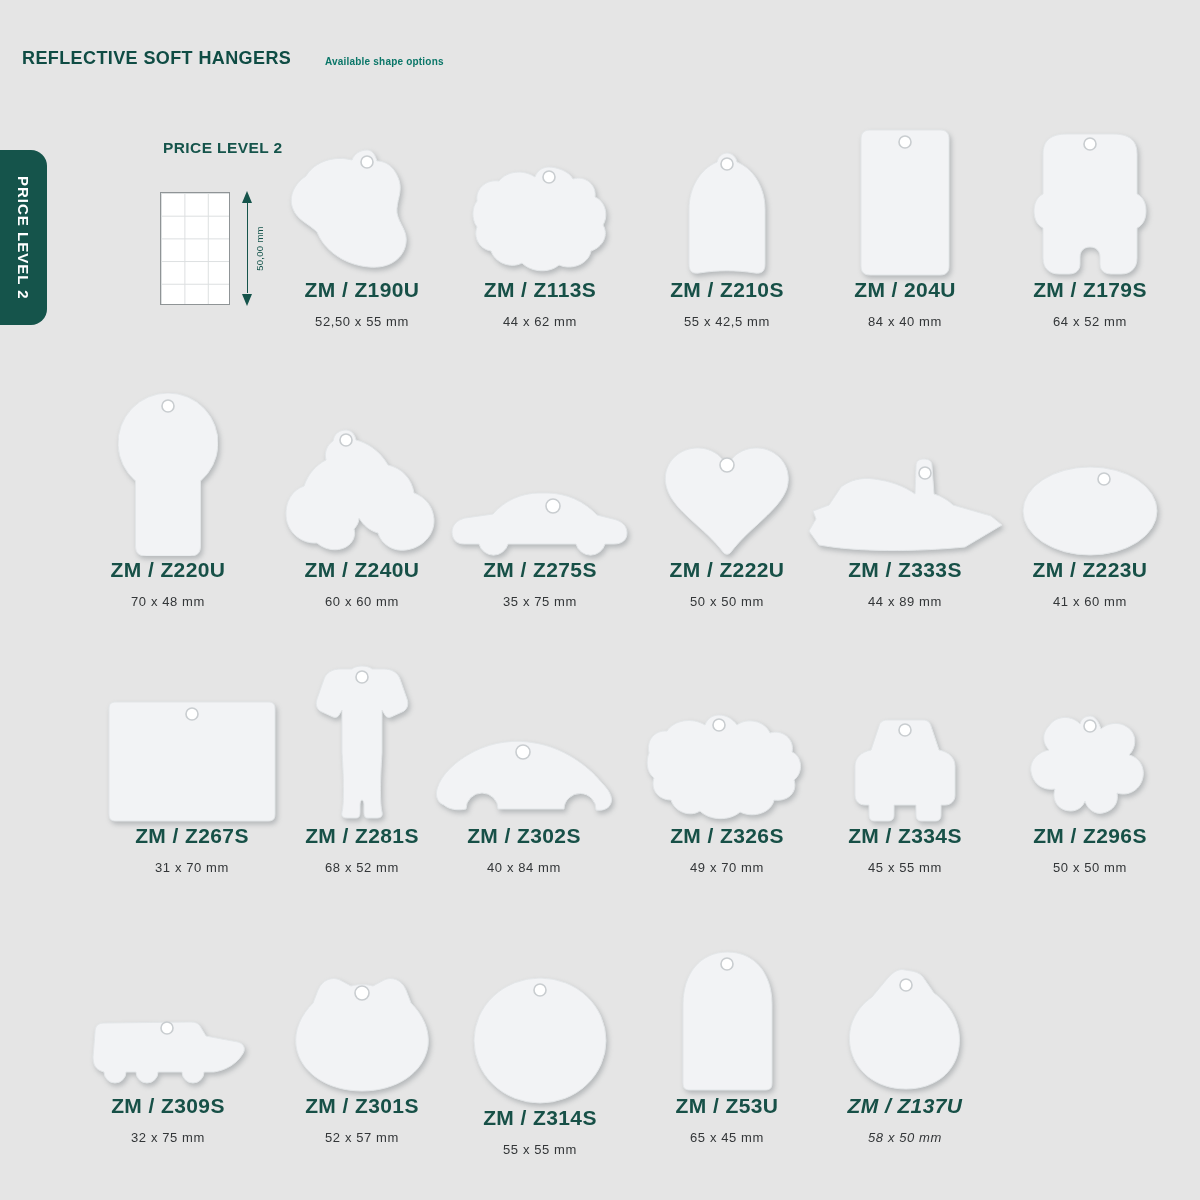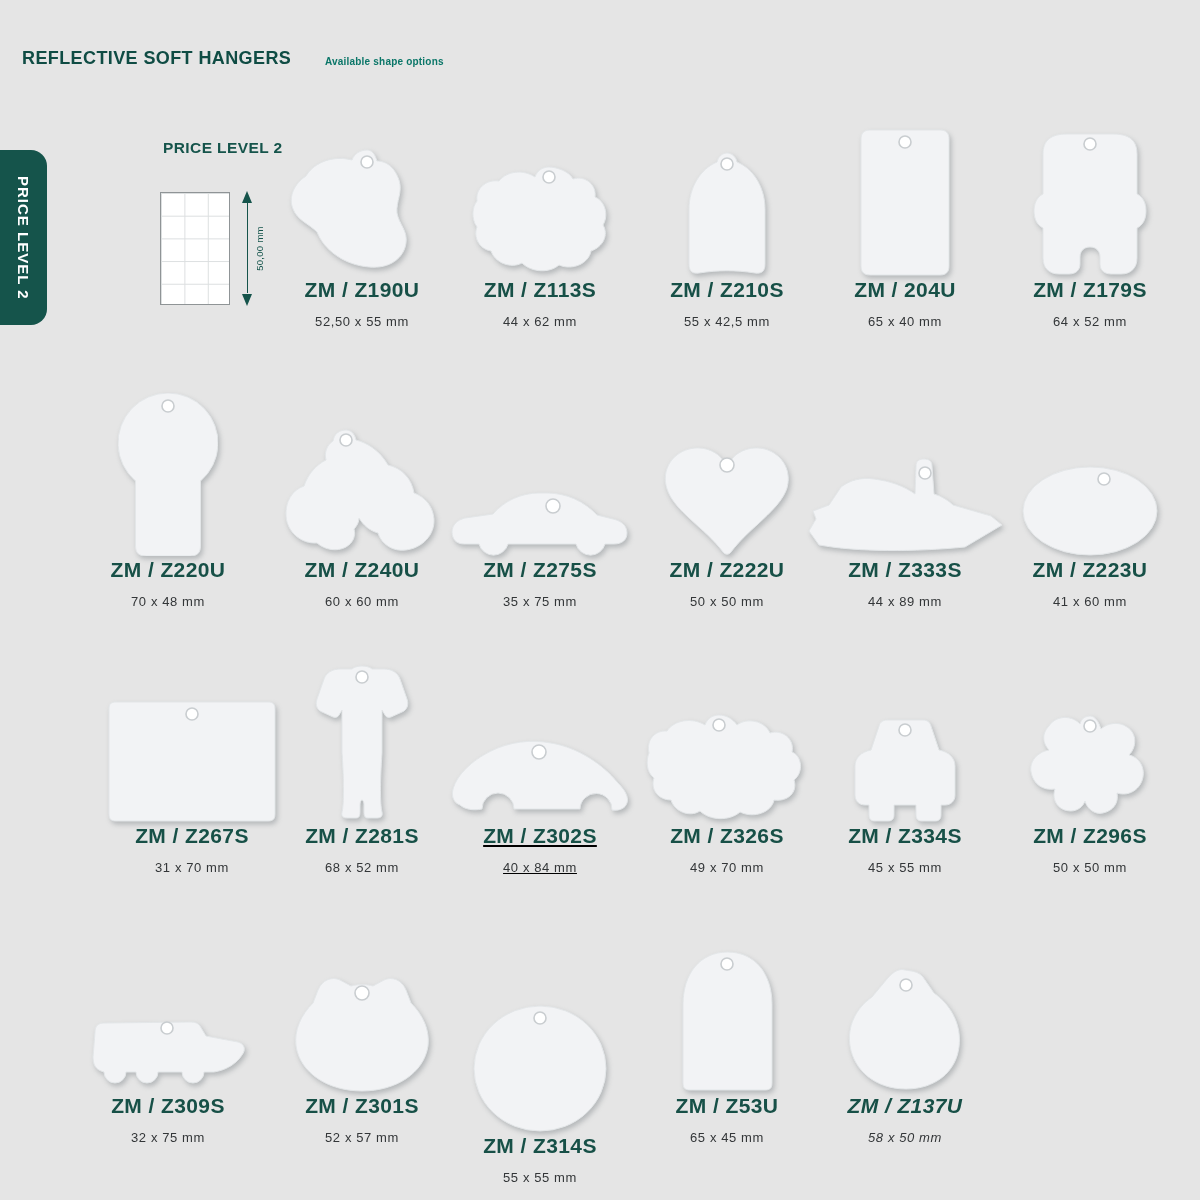--- a/index.html
+++ b/index.html
@@ -95,21 +95,21 @@
         <div class="dims">55 x 42,5 mm</div>
       </div>
       <div class="cell" style="left: 800px; top: 118px; width: 210px;">
         <div class="shape-box" style="height: 158px;">
           <svg width="90" height="147" viewBox="0 0 90 147">
             <path d="M10,1 L80,1 C86,1 89,4 89,10 L89,137 C89,143 86,146 80,146 L10,146 C4,146 1,143 1,137 L1,10 C1,4 4,1 10,1 Z" fill="#f2f3f5" stroke="#e3e6e8" stroke-width="1"></path>
             <circle cx="45" cy="13" r="6" fill="#ffffff" stroke="#c9cdd0" stroke-width="1.6"></circle>
           </svg>
         </div>
         <div class="code">ZM / 204U</div>
-        <div class="dims">65 x 40 mm</div>
+        <div class="dims">84 x 40 mm</div>
       </div>
       <div class="cell" style="left: 985px; top: 118px; width: 210px;">
         <div class="shape-box" style="height: 158px;">
           <svg width="114" height="144" viewBox="0 0 114 144">
             <path d="M34,2 L80,2 C97,2 104,9 104,22 L104,62 C110,65 113,71 113,79 C113,87 110,93 104,96 L104,126 C104,136 98,142 88,142 L78,142 C71,142 67,138 67,132 L67,125 C67,119 63,115 57,115 C51,115 47,119 47,125 L47,132 C47,138 43,142 36,142 L26,142 C16,142 10,136 10,126 L10,96 C4,93 1,87 1,79 C1,71 4,65 10,62 L10,22 C10,9 17,2 34,2 Z" fill="#f2f3f5" stroke="#e3e6e8" stroke-width="1"></path>
             <circle cx="57" cy="12" r="6" fill="#ffffff" stroke="#c9cdd0" stroke-width="1.6"></circle>
           </svg>
         </div>
         <div class="code">ZM / Z179S</div>
         <div class="dims">64 x 52 mm</div>
@@ -187,21 +187,21 @@
       <div class="cell" style="left: 257px; top: 664px; width: 210px;">
         <div class="shape-box" style="height: 158px;">
           <svg width="96" height="157" viewBox="0 0 96 157">
             <path d="M26,4 L38,4 C42,0 54,0 58,4 L70,4 C78,4 84,8 86,14 L93,34 C95,40 93,45 88,47 L77,52 C74,53 72,52 71,50 L68,45 L68,88 C66,118 66,138 68,147 C69,151 67,153 63,153 L54,153 C51,153 50,151 50,147 L50,141 C50,137 49,135 48,135 C47,135 46,137 46,141 L46,147 C46,151 45,153 42,153 L33,153 C29,153 27,151 28,147 C30,138 30,118 28,88 L28,45 L25,50 C24,52 22,53 19,52 L8,47 C3,45 1,40 3,34 L10,14 C12,8 18,4 26,4 Z" fill="#f2f3f5" stroke="#e3e6e8" stroke-width="1"></path>
             <circle cx="48" cy="12" r="6" fill="#ffffff" stroke="#c9cdd0" stroke-width="1.6"></circle>
           </svg>
         </div>
         <div class="code">ZM / Z281S</div>
         <div class="dims">68 x 52 mm</div>
       </div>
-      <div class="cell" style="left: 435px; top: 664px; width: 210px; text-decoration: underline;">
+      <div class="cell" style="left: 419px; top: 664px; width: 210px;">
         <div class="shape-box" style="height: 158px;">
           <svg width="186" height="86" viewBox="0 0 186 86">
             <path d="M13,69 C7,67 4,61 6,53 C10,39 24,25 44,15 C62,6 84,3 104,7 C129,11 155,27 171,47 C179,55 183,63 179,69 C177,73 171,75 165,74 A16,16 0 0 0 133,73 L67,73 A16,16 0 0 0 35,73 C26,75 17,73 13,69 Z" fill="#f2f3f5" stroke="#e3e6e8" stroke-width="1"></path>
             <circle cx="92" cy="16" r="7" fill="#ffffff" stroke="#c9cdd0" stroke-width="1.6"></circle>
           </svg>
         </div>
         <div class="code">ZM / Z302S</div>
         <div class="dims">40 x 84 mm</div>
       </div>
       <div class="cell" style="left: 622px; top: 664px; width: 210px;">
@@ -247,21 +247,21 @@
       <div class="cell" style="left: 257px; top: 932px; width: 210px;">
         <div class="shape-box" style="height: 160px;">
           <svg width="150" height="117" viewBox="0 0 150 117">
             <path d="M31,15 C35,5 45,1 53,5 L64,11 C71,9 79,9 86,11 L97,5 C105,1 115,5 119,15 L124,28 C136,40 143,55 141,71 C137,98 109,116 75,116 C41,116 13,98 9,71 C7,55 14,40 26,28 Z" fill="#f2f3f5" stroke="#e3e6e8" stroke-width="1"></path>
             <circle cx="75" cy="18" r="7" fill="#ffffff" stroke="#c9cdd0" stroke-width="1.6"></circle>
           </svg>
         </div>
         <div class="code">ZM / Z301S</div>
         <div class="dims">52 x 57 mm</div>
       </div>
-      <div class="cell" style="left: 435px; top: 972px; width: 210px;">
+      <div class="cell" style="left: 435px; top: 944px; width: 210px;">
         <div class="shape-box" style="height: 160px;">
           <svg width="134" height="127" viewBox="0 0 134 127">
             <path d="M1,63.5 A66,62.5 0 1 1 133,63.5 A66,62.5 0 1 1 1,63.5 Z" fill="#f2f3f5" stroke="#e3e6e8" stroke-width="1"></path>
             <circle cx="67" cy="13" r="6" fill="#ffffff" stroke="#c9cdd0" stroke-width="1.6"></circle>
           </svg>
         </div>
         <div class="code">ZM / Z314S</div>
         <div class="dims">55 x 55 mm</div>
       </div>
       <div class="cell" style="left: 622px; top: 932px; width: 210px;">

